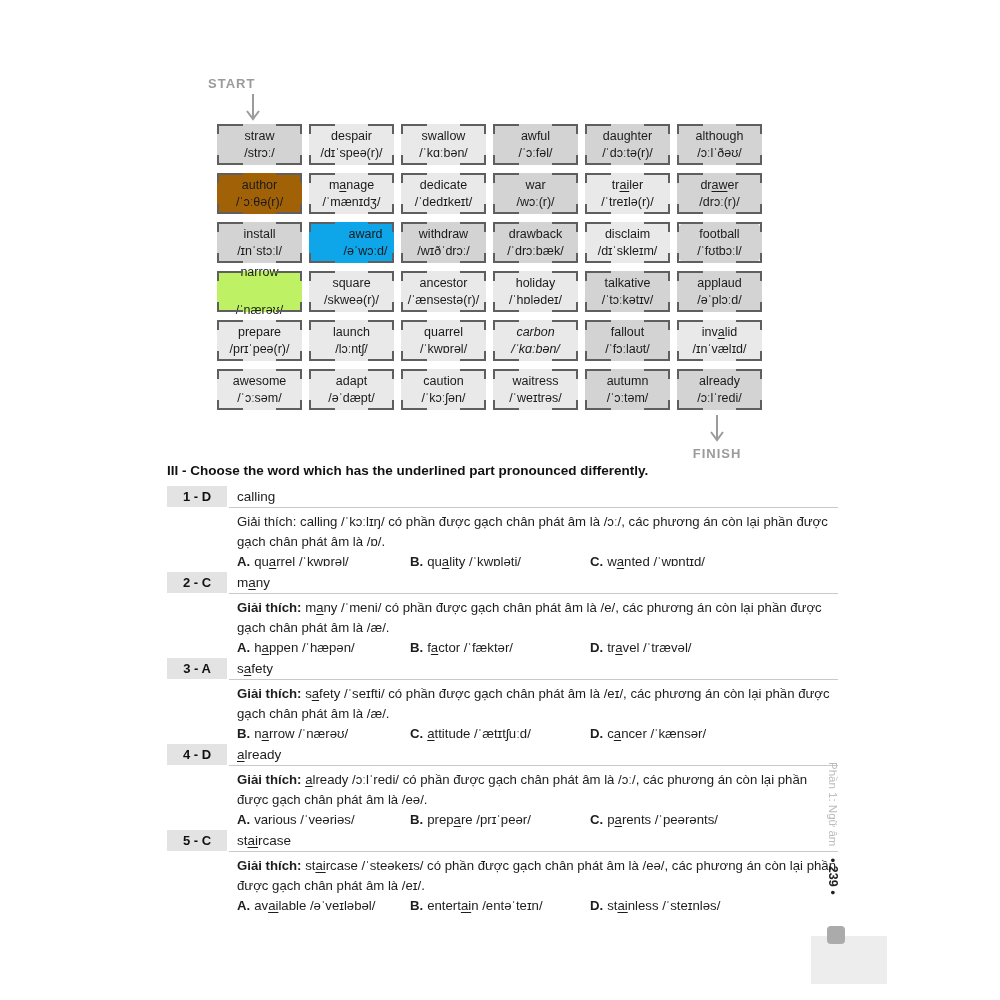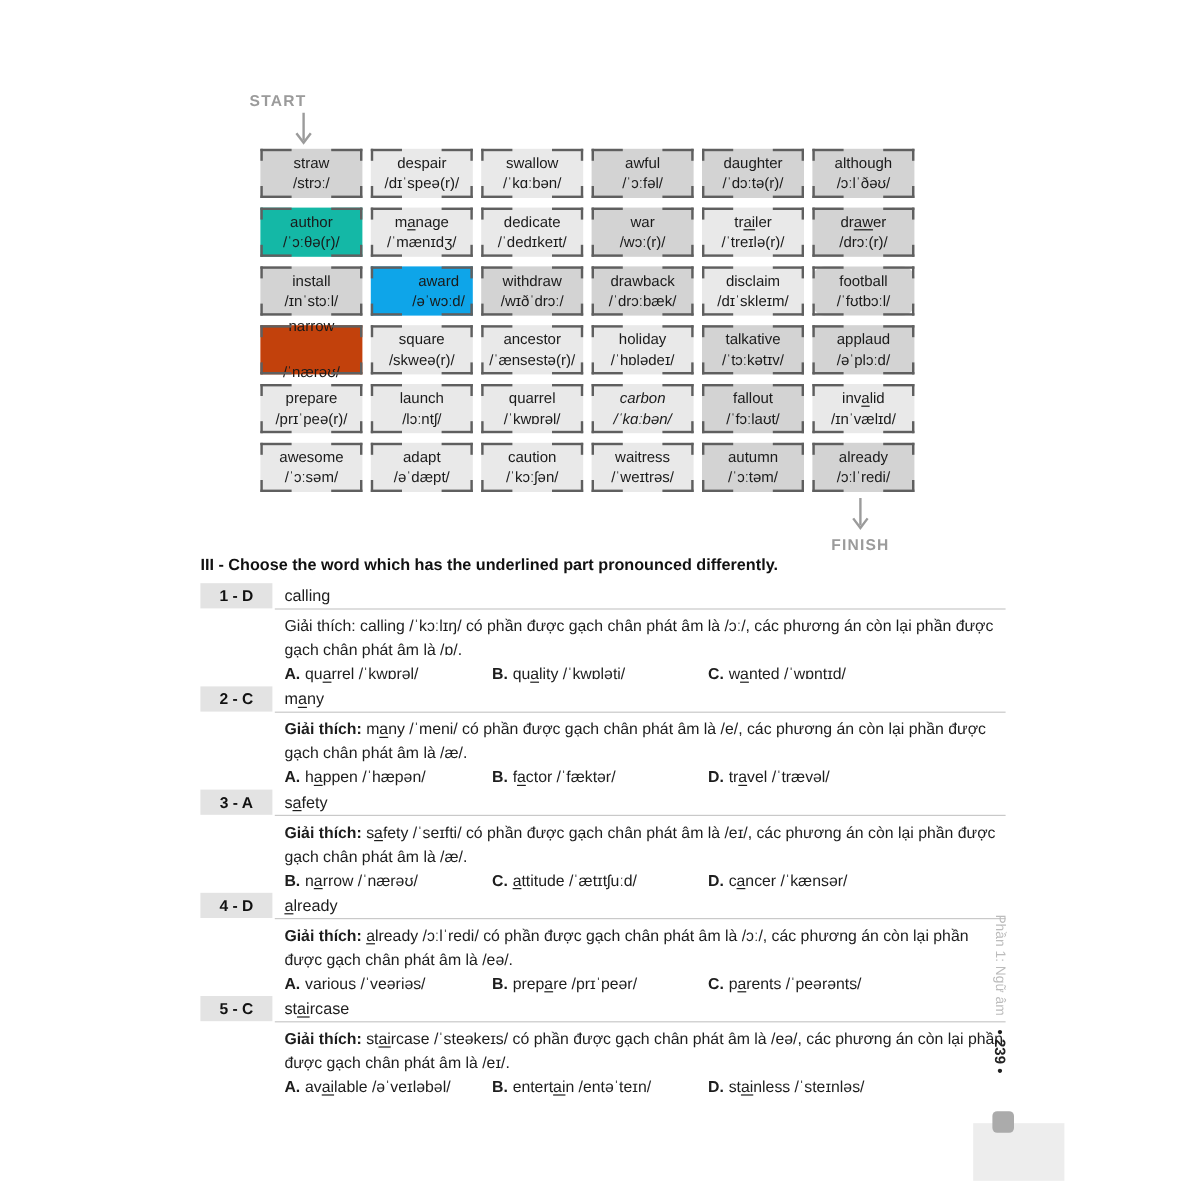--- a/index.html
+++ b/index.html
@@ -116,21 +116,21 @@
         <div class="cipa">/ˈdɔːtə(r)/</div>
       </div>
       <div class="cell path" style="background: rgb(211, 211, 211);">
         <i class="corner ctl"></i>
         <i class="corner ctr"></i>
         <i class="corner cbl"></i>
         <i class="corner cbr"></i>
         <div class="cword"><span>although</span></div>
         <div class="cipa">/ɔːlˈðəʊ/</div>
       </div>
-      <div class="cell path" style="background: #14b8a6;">
+      <div class="cell path" style="background: #a16207;">
         <i class="corner ctl"></i>
         <i class="corner ctr"></i>
         <i class="corner cbl"></i>
         <i class="corner cbr"></i>
         <div class="cword"><span>author</span></div>
         <div class="cipa">/ˈɔːθə(r)/</div>
       </div>
       <div class="cell" style="background: rgb(233, 233, 233);">
         <i class="corner ctl"></i>
         <i class="corner ctr"></i>
@@ -212,21 +212,21 @@
         <div class="cipa">/dɪˈskleɪm/</div>
       </div>
       <div class="cell path" style="background: rgb(211, 211, 211); border-radius: 10px;">
         <i class="corner ctl"></i>
         <i class="corner ctr"></i>
         <i class="corner cbl"></i>
         <i class="corner cbr"></i>
         <div class="cword"><span>football</span></div>
         <div class="cipa">/ˈfʊtbɔːl/</div>
       </div>
-      <div class="cell" style="background: #c2410c; gap: 21px;">
+      <div class="cell" style="background: #bef264; gap: 21px;">
         <i class="corner ctl"></i>
         <i class="corner ctr"></i>
         <i class="corner cbl"></i>
         <i class="corner cbr"></i>
         <div class="cword"><span>narrow</span></div>
         <div class="cipa">/ˈnærəʊ/</div>
       </div>
       <div class="cell" style="background: rgb(233, 233, 233);">
         <i class="corner ctl"></i>
         <i class="corner ctr"></i>

